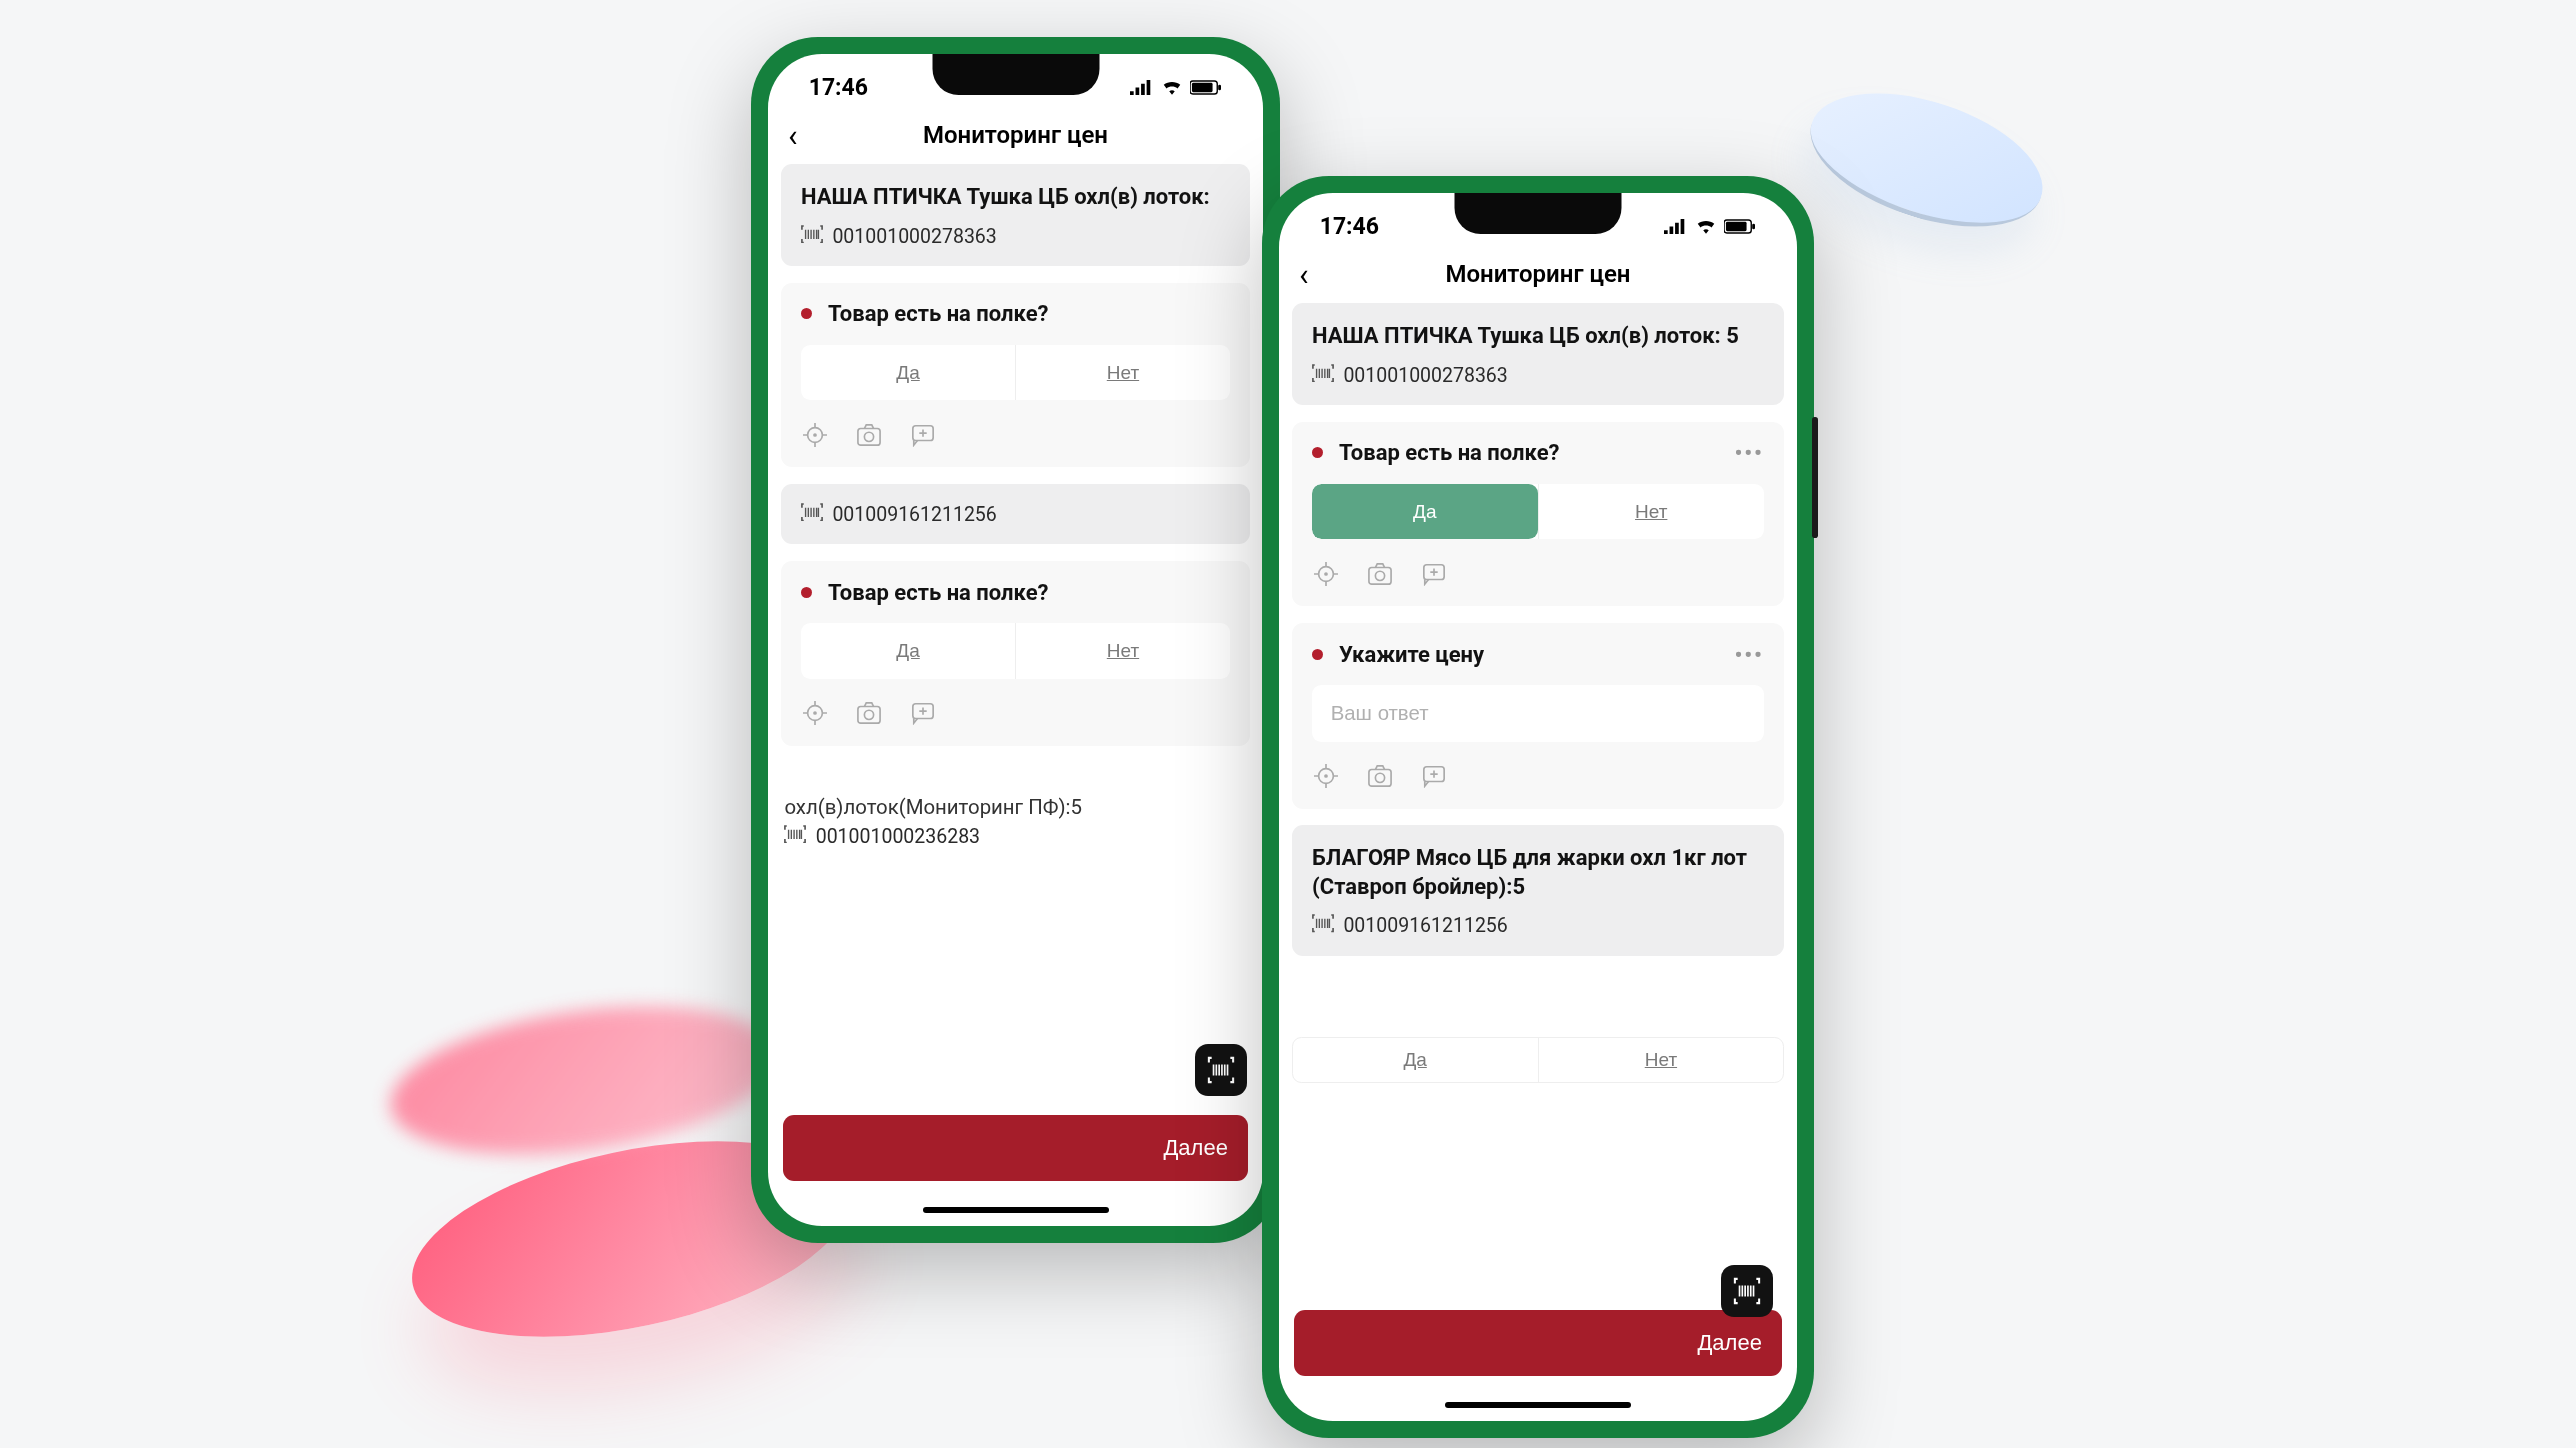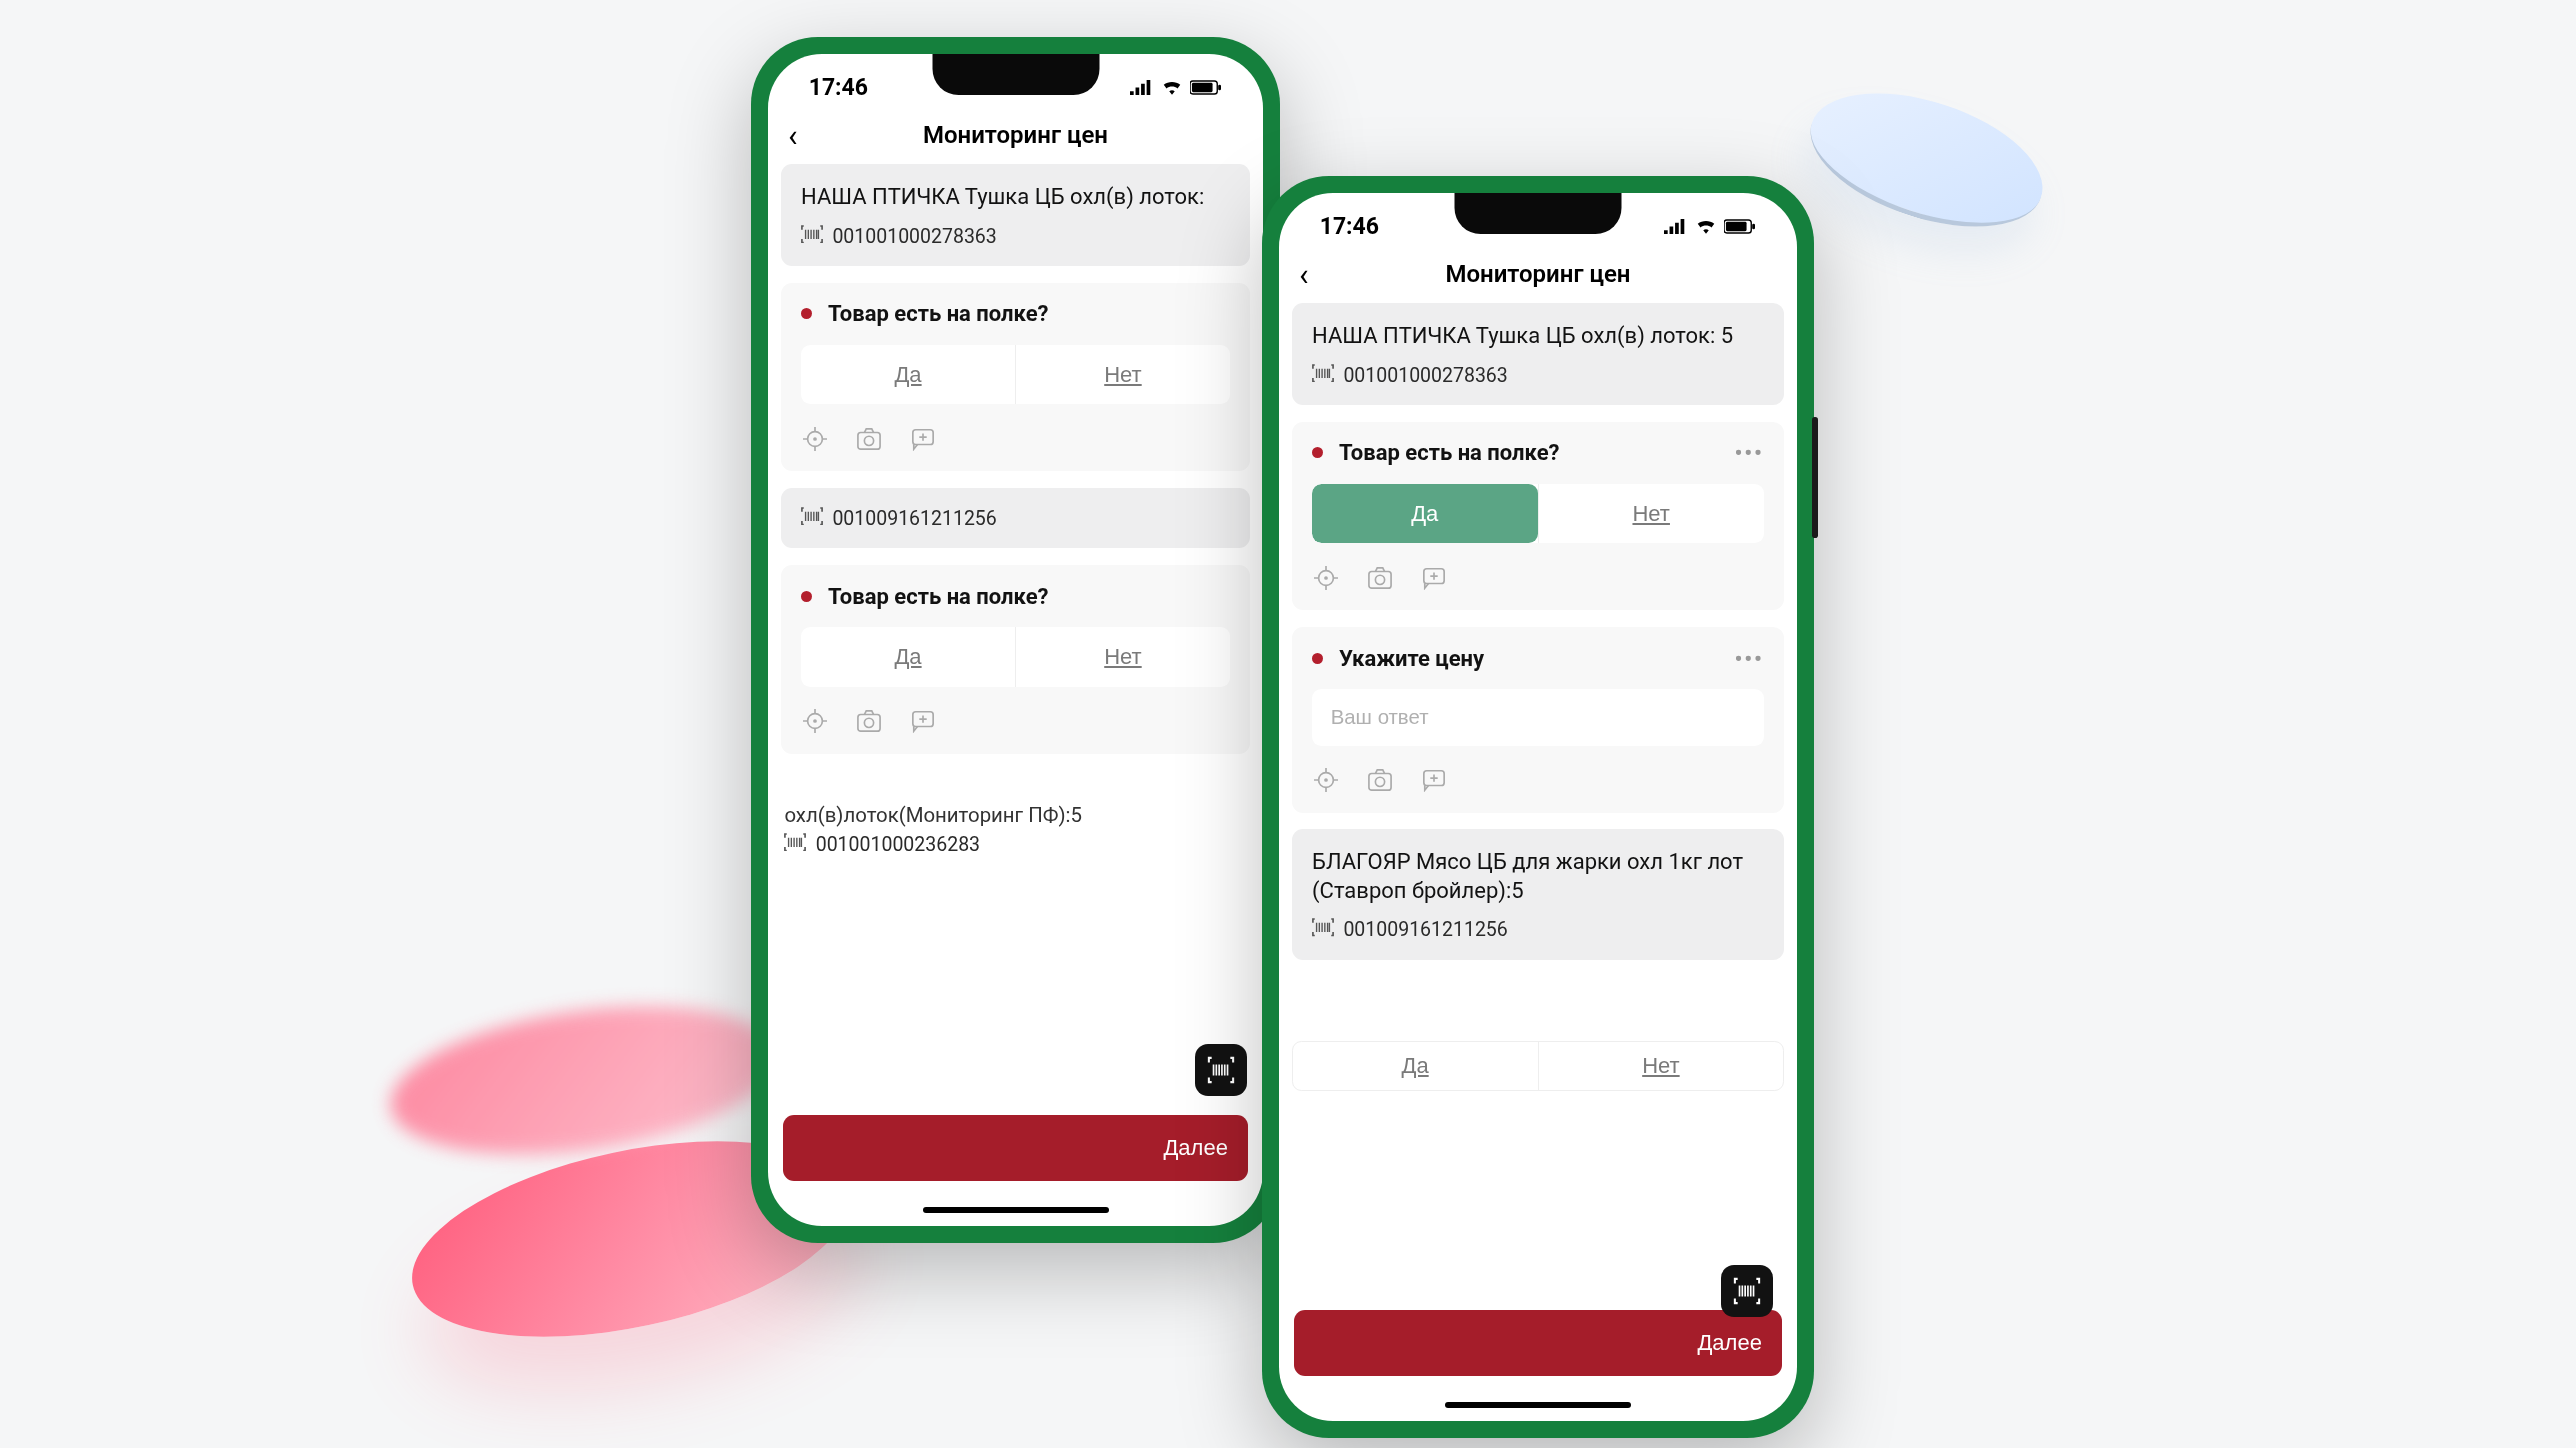--- a/index.html
+++ b/index.html
@@ -145,21 +145,21 @@
     .card {
       background: #eeeeef;
       border-radius: 11px;
       padding: 18.6px 20.4px;
       margin-bottom: 16.7px;
     }
     .card-white { background: #f8f8f8; }
     
     .product-title {
       font-size: 22px;
-      font-weight: 400;
+      font-weight: 700;
       color: #121212;
       margin-bottom: 13px;
       line-height: 1.3;
     }
     .barcode-row {
       display: flex;
       gap: 9.3px;
       font-size: 19.5px;
       color: #2a2a2a;
     }
@@ -190,21 +190,21 @@
       display: flex;
       background: #fff;
       border-radius: 9.3px;
       overflow: hidden;
       margin-bottom: 20.4px;
     }
     .btn-half {
       flex: 1;
       padding: 16.7px;
       text-align: center;
-      font-size: 22px;
+      font-size: 19px;
       color: #7a7a7a;
       border: none;
       background: transparent;
       cursor: pointer;
       text-decoration: underline;
     }
     .btn-half + .btn-half { border-left: 0.9px solid #eee; }
     .btn-half.active {
       background: #5ba585;
       color: #fff;

